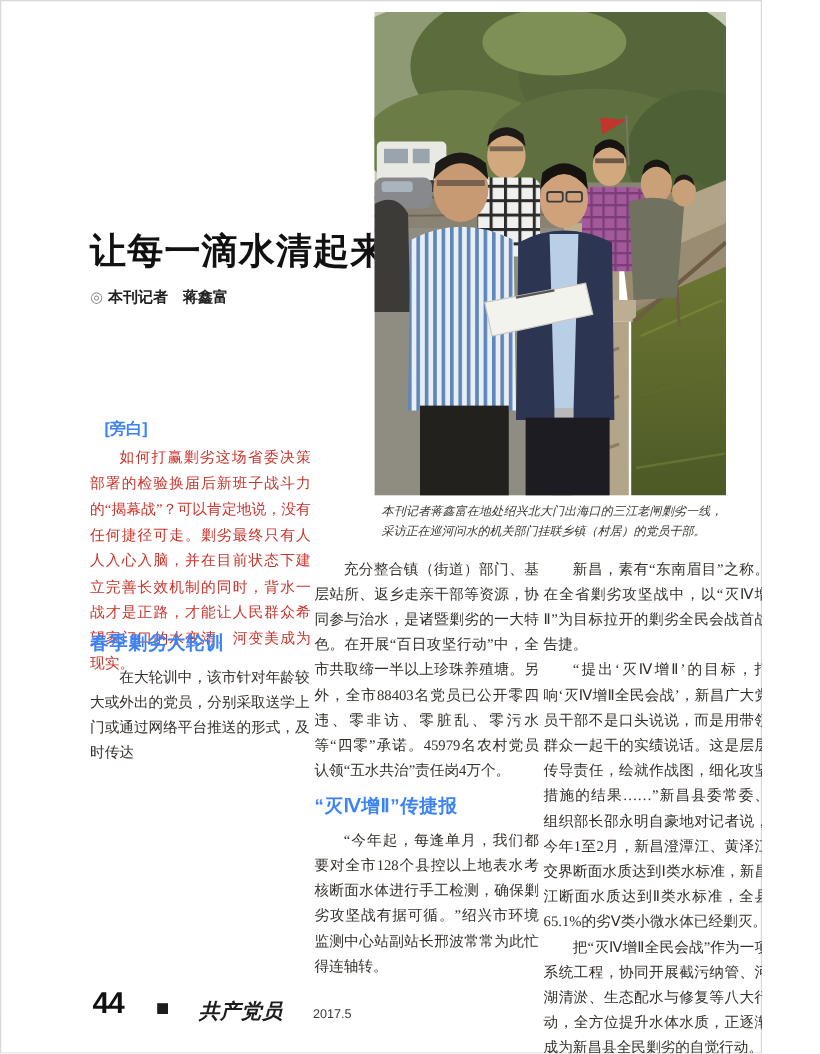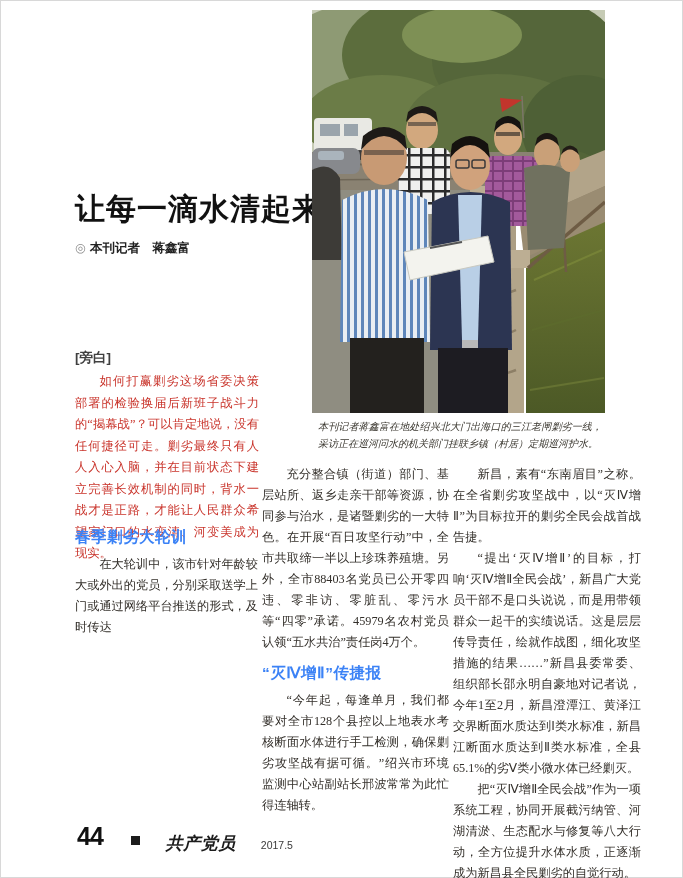--- a/index.html
+++ b/index.html
@@ -1,18 +1,18 @@
 <!DOCTYPE html>
 <html><head>
 <meta charset="utf-8">
 <style>
   * { margin:0; padding:0; box-sizing:border-box; }
   html,body { background:#ffffff; }
   .page {
-    position:relative; width:683px; height:878px; background:#ffffff;
+    position:relative; width:635px; height:878px; background:#ffffff;
     box-shadow: inset 0 0 0 1px #d8d8d8;
     font-family:"Liberation Serif", serif;
     color:#332f2a; overflow:hidden;
   }
   .title {
     position:absolute; left:75px; top:189px; width:240px;
     font-family:"Liberation Sans", sans-serif;
     font-size:30px; font-weight:700; color:#111; letter-spacing:1px; white-space:nowrap;
   }
   .byline { position:absolute; left:75px; top:240px; font-size:12.5px; font-weight:700;
@@ -198,24 +198,24 @@
         <rect x="126" y="338" width="70" height="65" fill="#1d1c22"></rect>
       </g>
 
       <g>
         <polygon points="92,242 176,226 182,252 98,270" fill="#f3f3ee" stroke="#c9c9c0" stroke-width="1"></polygon>
         <line x1="118" y1="238" x2="150" y2="232" stroke="#555" stroke-width="2"></line>
       </g>
     </svg>
   </div>
 
-  <p class="caption">本刊记者蒋鑫富在地处绍兴北大门出海口的三江老闸剿劣一线，采访正在巡河问水的机关部门挂联乡镇（村居）定期巡河护水。</p>
+  <p class="caption">本刊记者蒋鑫富在地处绍兴北大门出海口的三江老闸剿劣一线，采访正在巡河问水的机关部门挂联乡镇（村居）的党员干部。</p>
 
   <div class="aside">
-    <div class="aside-label" style="color: #404040;">[旁白]</div>
+    <div class="aside-label" style="color: #3b82f6; margin-left: 12px;">[旁白]</div>
     <p class="aside-text" style="color: rgb(201, 52, 43);">如何打赢剿劣这场省委决策部署的检验换届后新班子战斗力的“揭幕战”？可以肯定地说，没有任何捷径可走。剿劣最终只有人人入心入脑，并在目前状态下建立完善长效机制的同时，背水一战才是正路，才能让人民群众希望家门口的水变清、河变美成为现实。</p>
   </div>
 
   <div class="col col-left">
     <h2>春季剿劣大轮训</h2>
     <p>在大轮训中，该市针对年龄较大或外出的党员，分别采取送学上门或通过网络平台推送的形式，及时传达</p>
   </div>
 
   <div class="col col-middle">
     <p>充分整合镇（街道）部门、基层站所、返乡走亲干部等资源，协同参与治水，是诸暨剿劣的一大特色。在开展“百日攻坚行动”中，全市共取缔一半以上珍珠养殖塘。另外，全市88403名党员已公开零四违、零非访、零脏乱、零污水等“四零”承诺。45979名农村党员认领“五水共治”责任岗4万个。</p>

